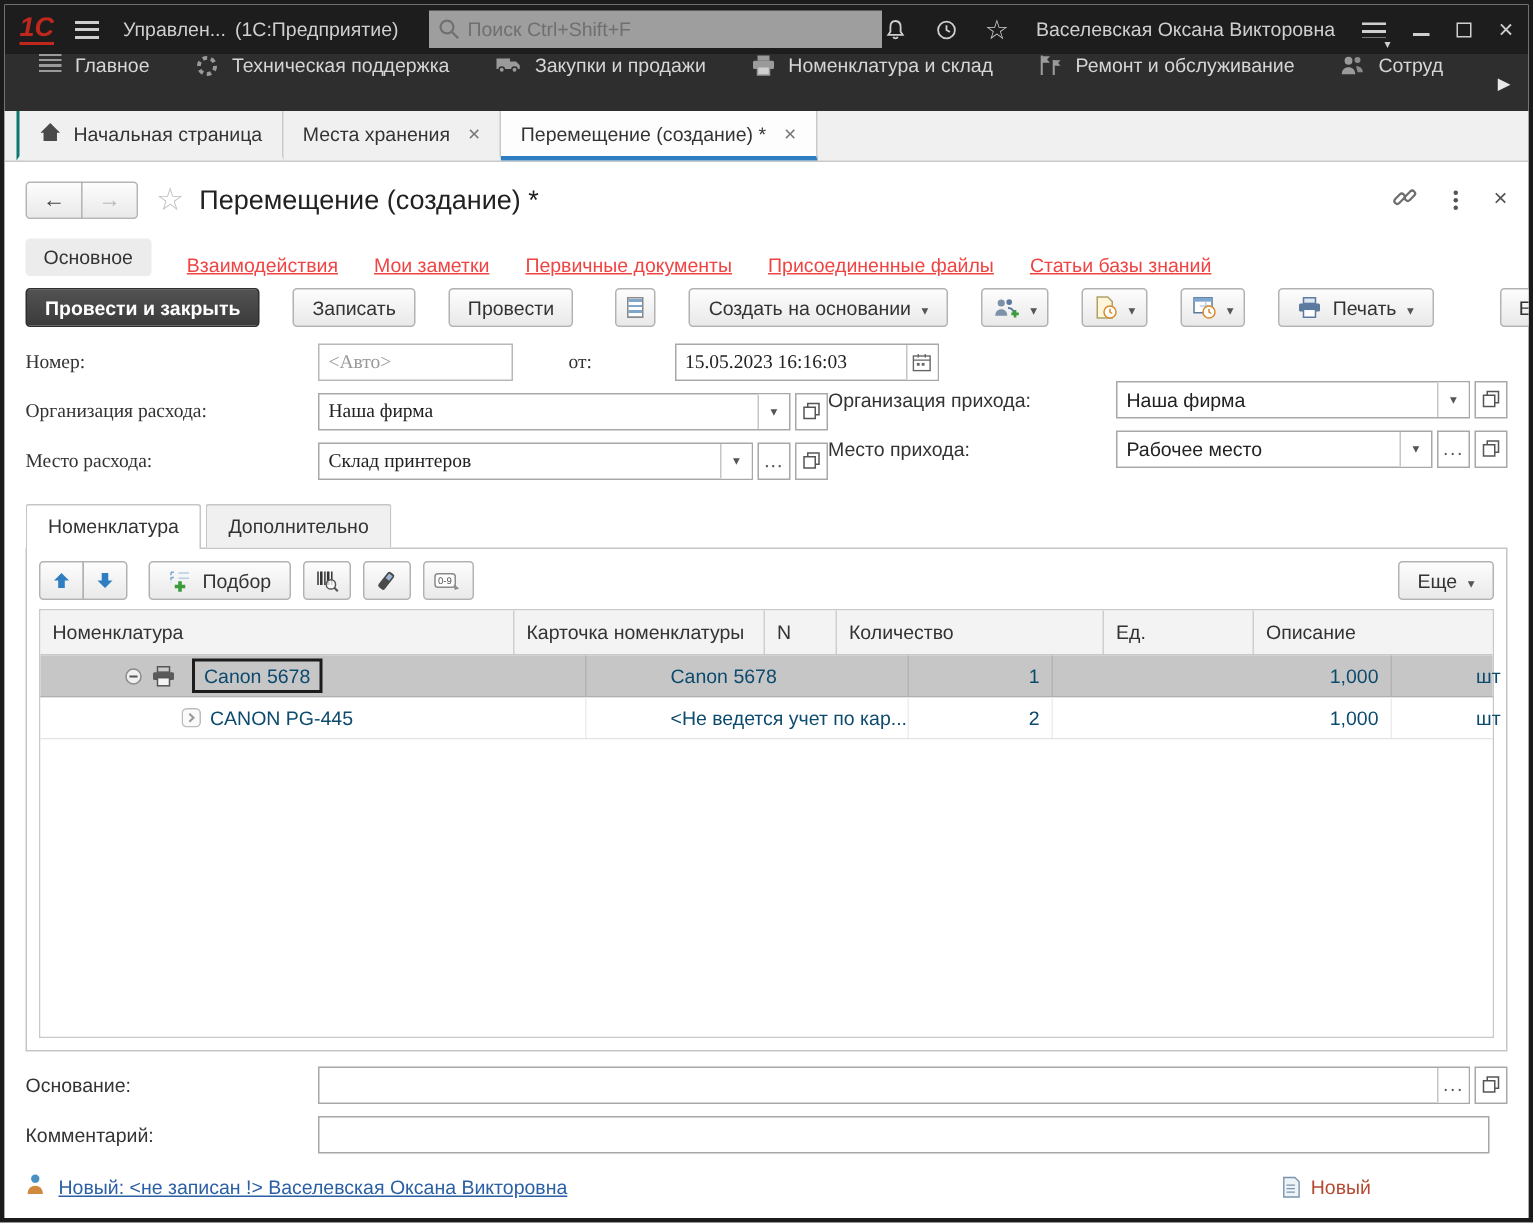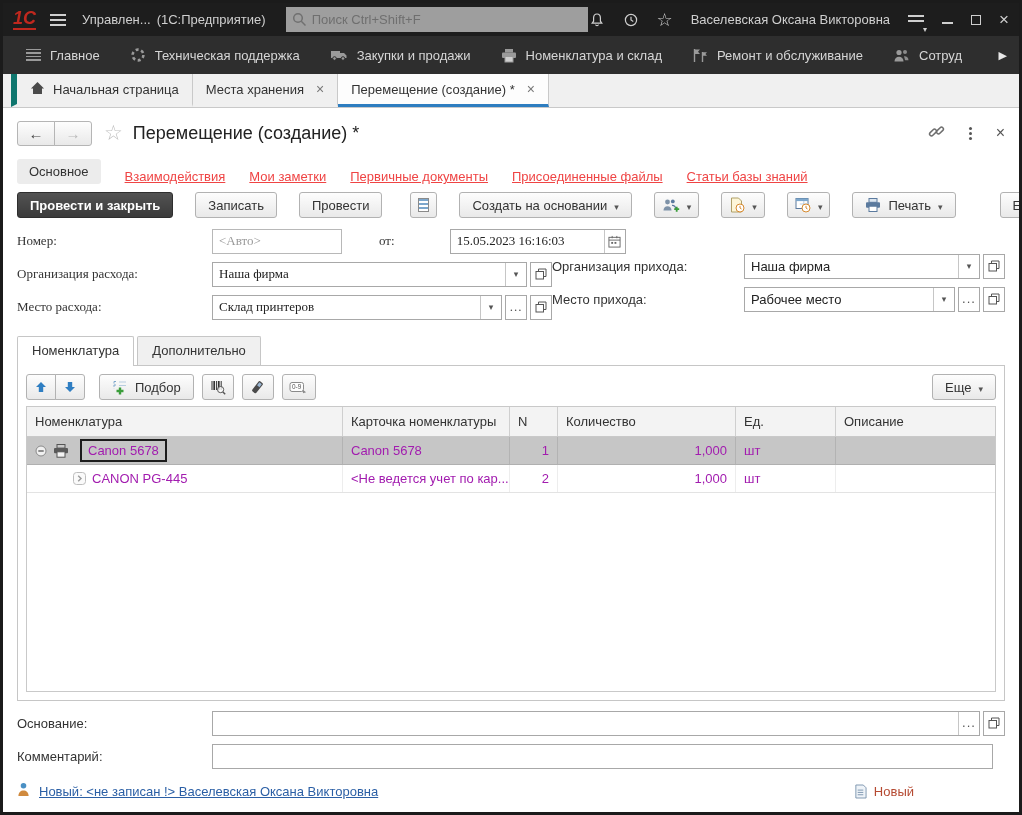--- a/index.html
+++ b/index.html
@@ -22,28 +22,28 @@
   .tb-right { margin-left:auto; display:flex; align-items:center; gap:18px; }
   .tb-ico { display:flex; align-items:center; cursor:pointer; }
   .tb-star { font-size:18px; color:#cfcfcf; line-height:1; }
   .svc-lines { position:relative; width:16px; height:10px; background:repeating-linear-gradient(to bottom,#cfcfcf 0,#cfcfcf 2px,transparent 2px,transparent 5px); }
   .svc-lines::after { content:"▾"; position:absolute; right:-3px; bottom:-9px; font-size:8px; color:#cfcfcf; }
   .win-min { width:11px; border-bottom:2px solid #cfcfcf; height:8px; }
   .win-max { width:10px; height:10px; border:1.5px solid #cfcfcf; }
   .win-close { font-size:17px; color:#cfcfcf; line-height:1; }
   
   .menubar { flex:0 0 38px; background:#2e2e2e; display:flex; align-items:center; color:#d6d6d6; padding:0 8px; overflow:hidden; }
-  .menu-item { display:flex; align-items:center; gap:9px; padding:0 15px; height:100%; cursor:pointer; white-space:nowrap; }
+  .menu-item { display:flex; align-items:flex-start; gap:9px; padding:0 15px; height:100%; cursor:pointer; white-space:nowrap; }
   .mi-icon { display:flex; align-items:center; }
   .m-lines { width:15px; height:13px; background:repeating-linear-gradient(to bottom,#9a9a9a 0,#9a9a9a 1.5px,transparent 1.5px,transparent 3.5px); }
   .menu-arrow { margin-left:auto; color:#e8e8e8; font-size:11px; padding:0 4px; cursor:pointer; }
   
   .tabstrip { flex:0 0 34px; background:#f0f0f0; border-bottom:1px solid #c9c9c9; display:flex; align-items:stretch; padding-left:8px; }
   .tab { display:flex; align-items:center; gap:8px; padding:0 13px; border-right:1px solid #c9c9c9; border-bottom:3px solid transparent; color:#333; cursor:pointer; white-space:nowrap; }
-  .tab:first-child { border-left:6px solid #0f766e; }
+  .tab:first-child { border-left:2px solid #0f766e; }
   .tab.active { background:#fdfdfd; border-bottom:3px solid #2d7dc0; }
   .tab-x { color:#777; font-size:14px; line-height:1; margin-left:4px; }
   
   .form-area { flex:1; background:#fff; padding:6px 14px 8px; display:flex; flex-direction:column; min-height:0; }
   .form-header { display:flex; align-items:center; height:38px; flex:0 0 38px; }
   .navbtn { width:38px; height:25px; border:1px solid #b5b5b5; background:linear-gradient(#fdfdfd,#e9e9e9); display:flex; align-items:center; justify-content:center; cursor:pointer; font-size:15px; }
   .navbtn.back { border-radius:3px 0 0 3px; color:#444; }
   .navbtn.fwd { border-radius:0 3px 3px 0; margin-left:-1px; color:#b8b8b8; }
   .form-star { font-size:21px; color:#c0c0c0; margin:0 10px 0 12px; cursor:pointer; }
   .form-title { font-size:18px; color:#222; }
@@ -86,21 +86,21 @@
   .grid-toolbar { display:flex; align-items:center; height:32px; flex:0 0 32px; }
   .arr-btn { width:30px; height:26px; border:1px solid #b2b2b2; background:linear-gradient(#fdfdfd,#e9e9e9); display:flex; align-items:center; justify-content:center; cursor:pointer; }
   .arr-btn.up { border-radius:3px 0 0 3px; }
   .arr-btn.down { border-radius:0 3px 3px 0; margin-left:-1px; margin-right:14px; }
   .gt-gap { width:8px; }
   
   .grid { flex:1; min-height:0; border:1px solid #c9c9c9; margin-top:3px; display:flex; flex-direction:column; }
   .grid-header { display:flex; background:#f3f3f3; border-bottom:1px solid #c9c9c9; height:30px; flex:0 0 30px; }
   .gh-cell { display:flex; align-items:center; padding:0 8px; border-right:1px solid #cfcfcf; color:#333; overflow:hidden; white-space:nowrap; }
   .grid-row { display:flex; height:28px; flex:0 0 28px; border-bottom:1px solid #e3e3e3; background:#fff; }
-  .gr-cell { display:flex; align-items:center; padding:0 8px; border-right:1px solid #ededed; overflow:hidden; white-space:nowrap; color:#a21caf; }
+  .gr-cell { display:flex; align-items:center; padding:0 8px; border-right:1px solid #ededed; overflow:hidden; white-space:nowrap; color:#0c4a6e;margin-left:48px; }
   .grid-row.selected { background:#c6c6c6; border-bottom-color:#b0b0b0; }
   .grid-row.selected .gr-cell { border-right-color:#b3b3b3; }
   .c-name { width:316px; flex:0 0 316px; }
   .c-card { width:167px; flex:0 0 167px; }
   .c-n    { width:48px;  flex:0 0 48px; justify-content:flex-end; }
   .c-qty  { width:178px; flex:0 0 178px; justify-content:flex-end; }
   .c-unit { width:100px; flex:0 0 100px; }
   .c-desc { flex:1; border-right:none; }
   .gh-cell.c-n, .gh-cell.c-qty { justify-content:flex-start; }
   .focus-box { border:2px solid #1c1c1c; height:23px; display:flex; align-items:center; padding:0 6px; margin-left:5px; }

